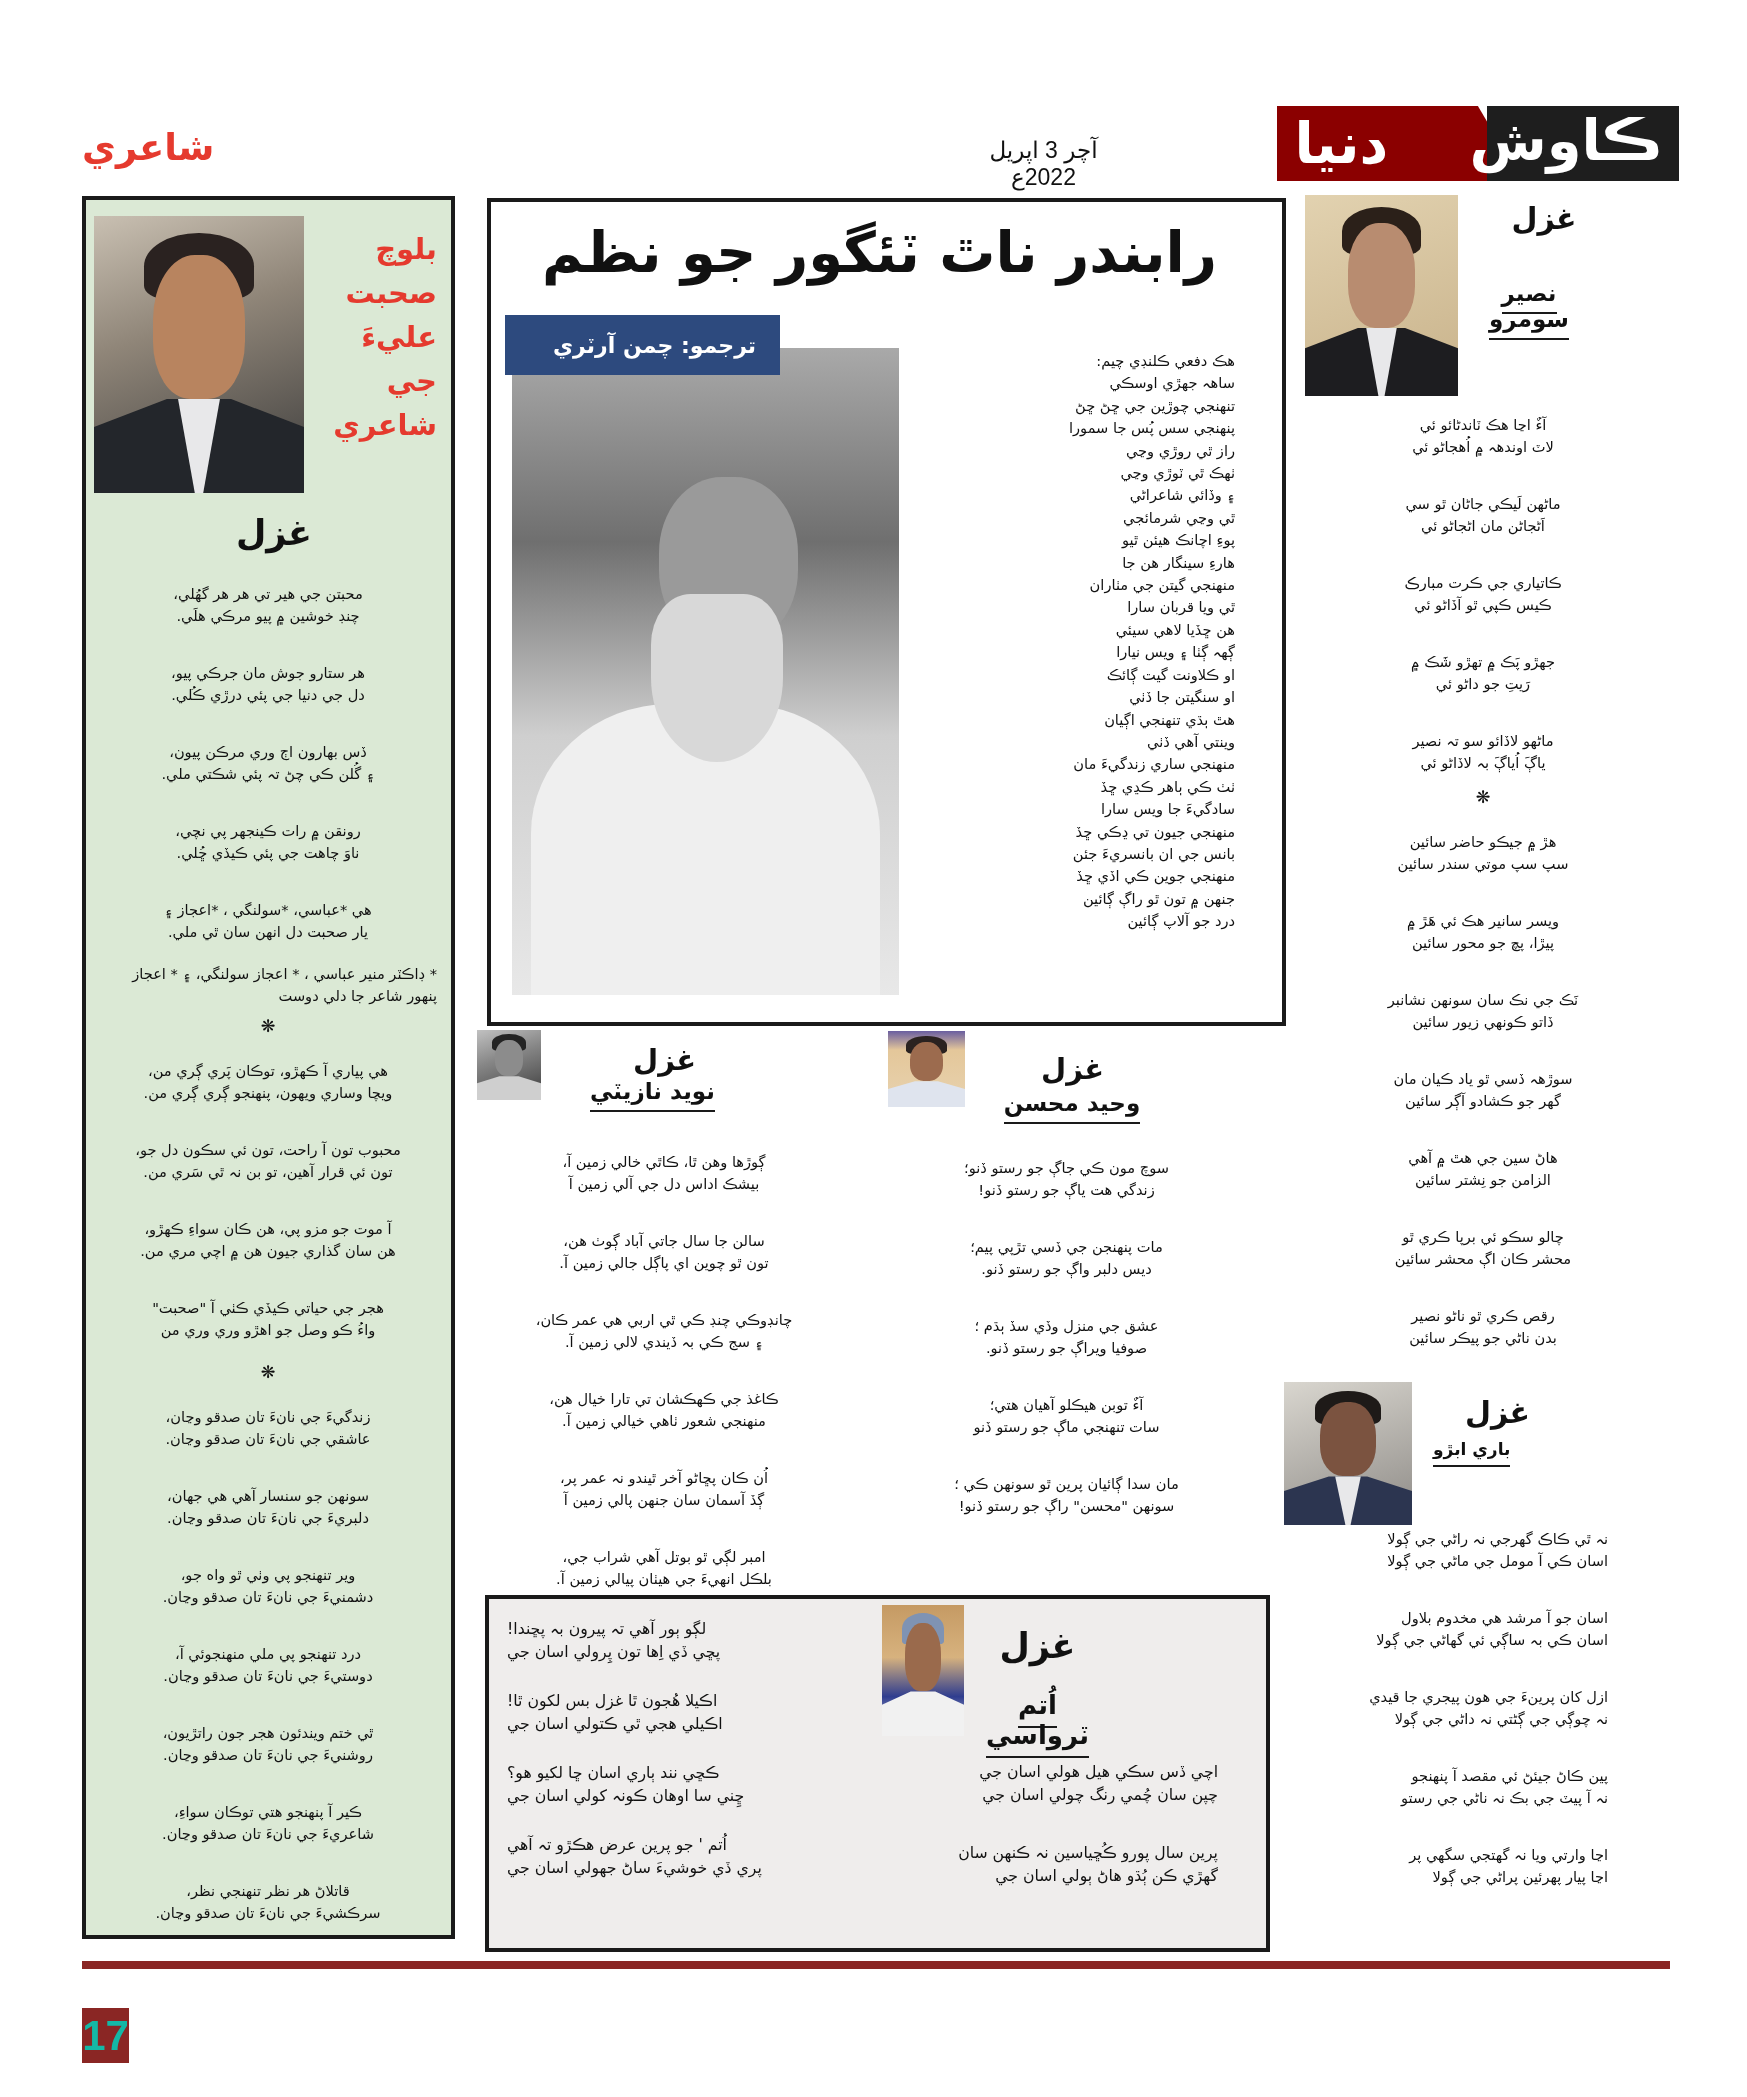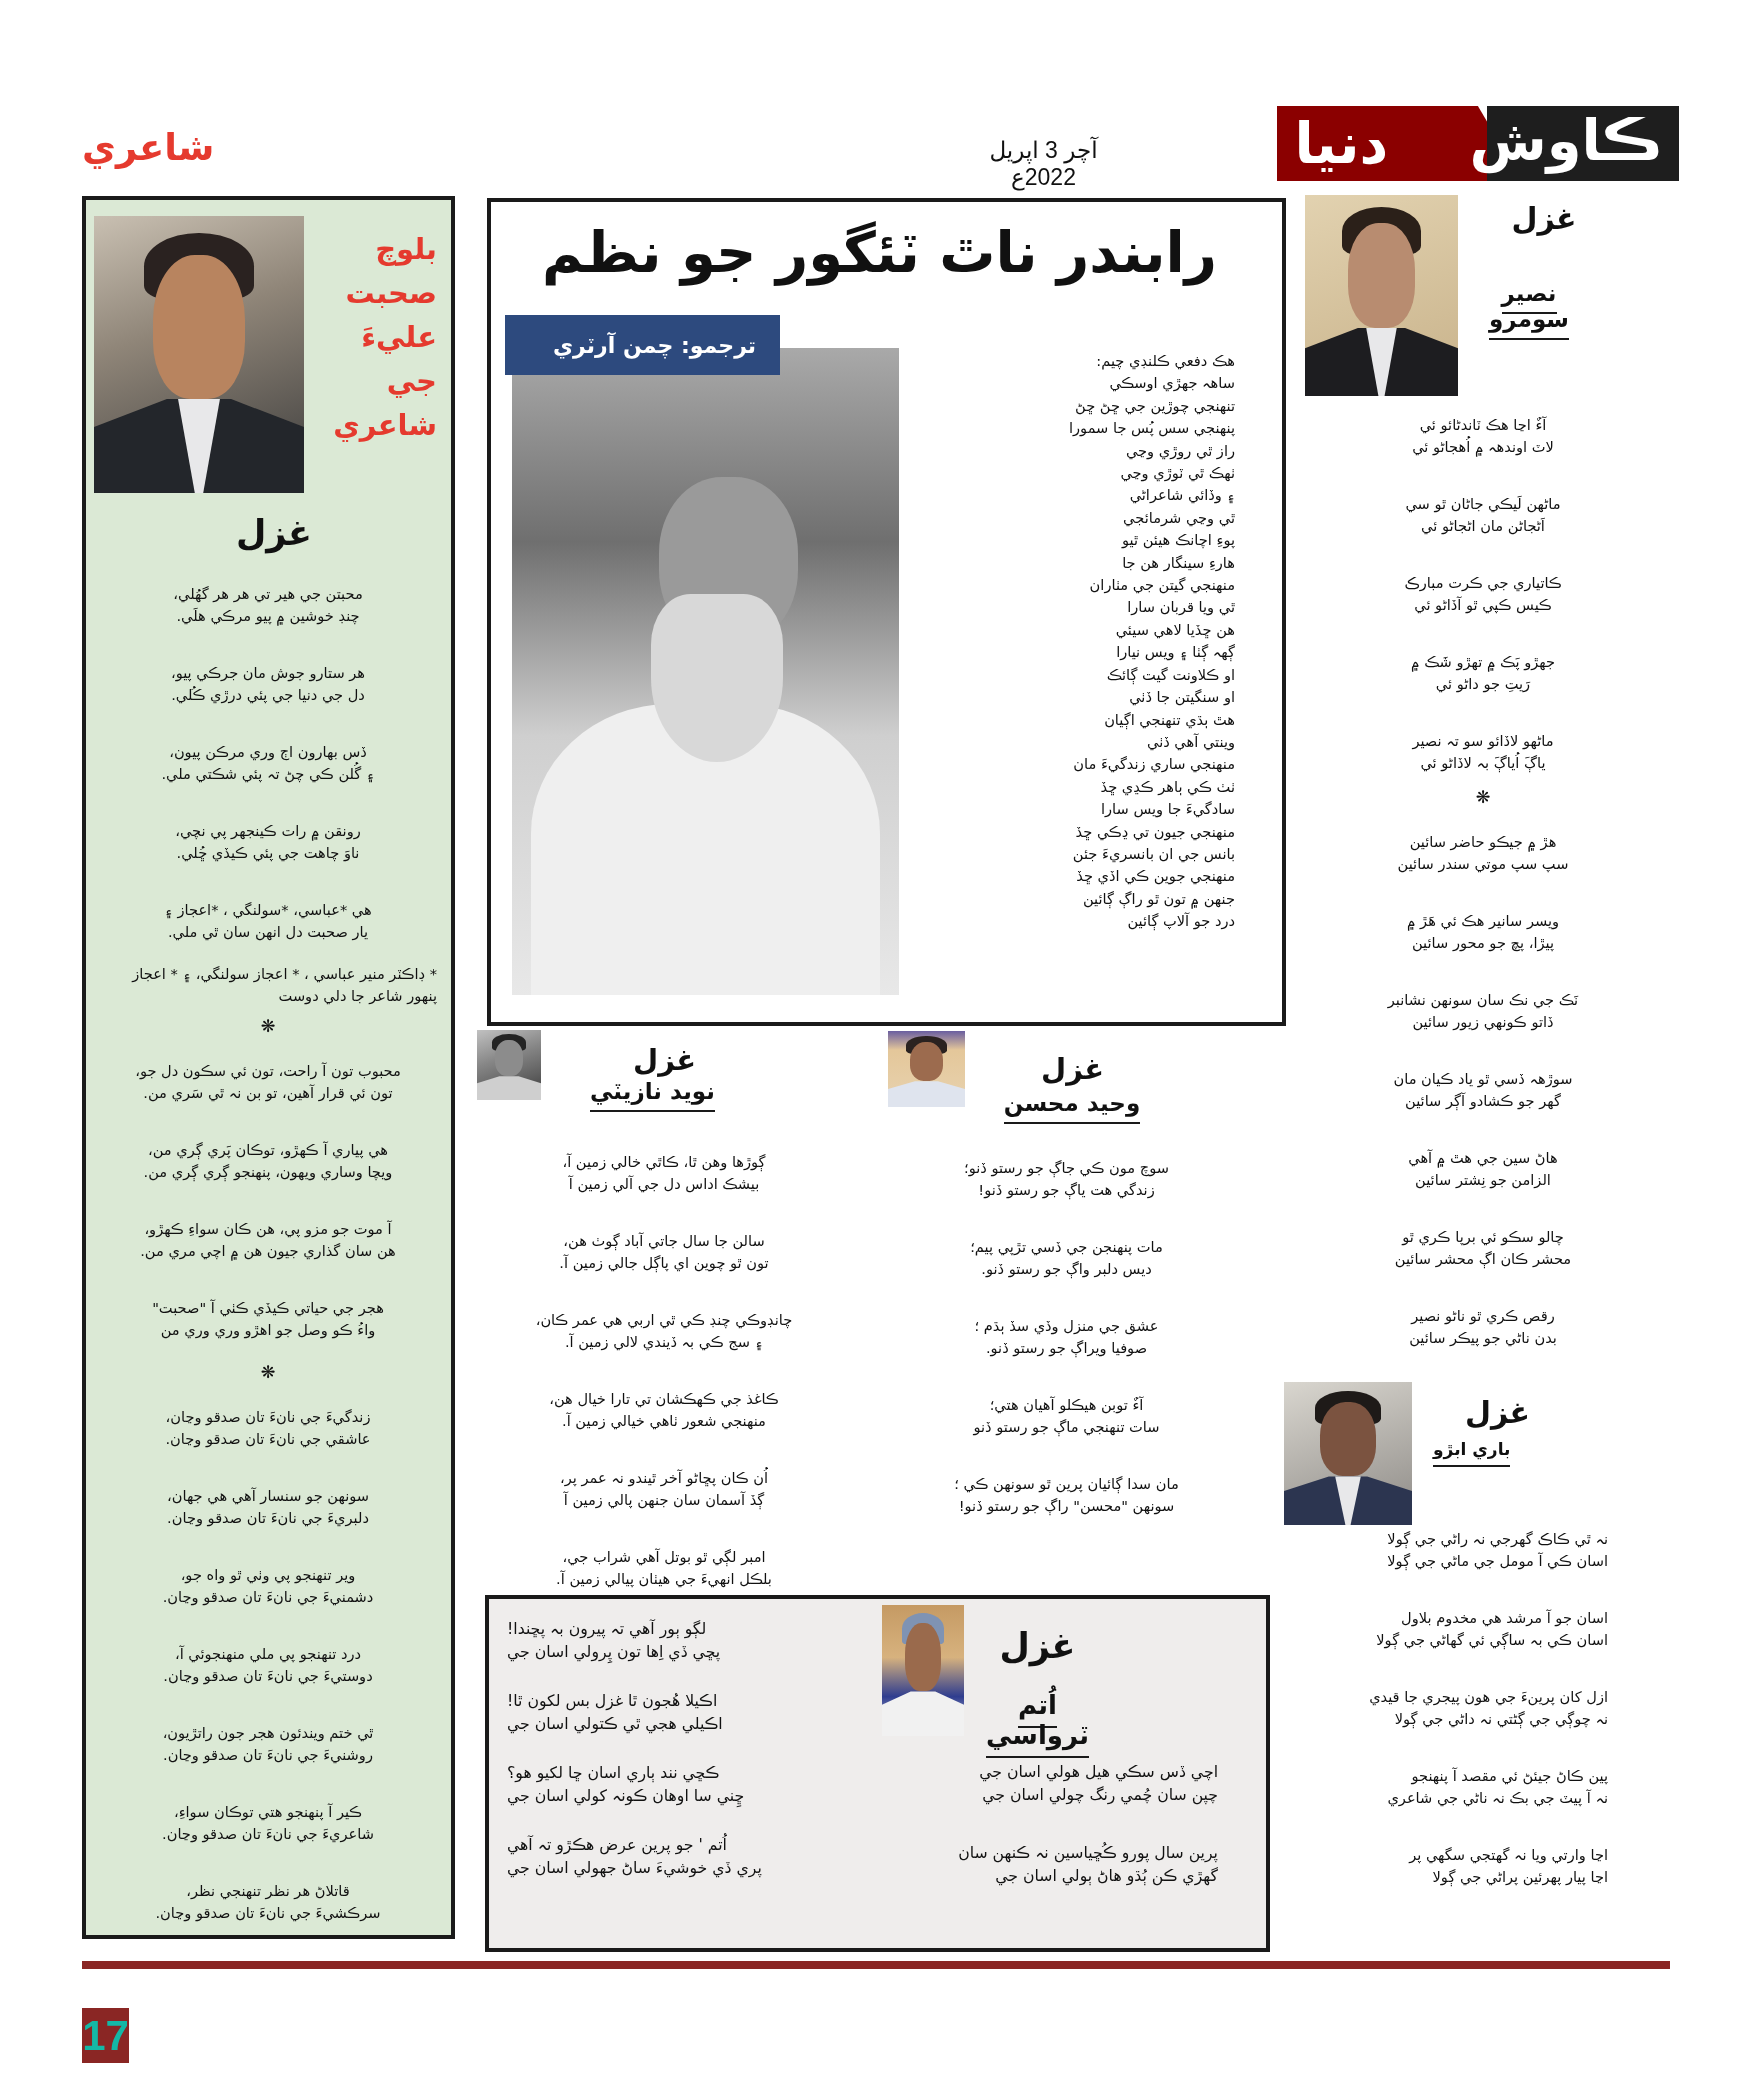--- a/index.html
+++ b/index.html
@@ -100,26 +100,26 @@
       <div>رونقن ۾ رات ڪينجهر پي نچي،</div>
       <div>ناوَ چاهت جي پئي ڪيڏي ڇُلي.</div>
     </div>
   <div class="stanza" style="margin-bottom:20px;">
       <div>هي *عباسي، *سولنگي ، *اعجاز ۽</div>
       <div>يار صحبت دل انهن سان ٿي ملي.</div>
     </div>
   <div style="text-align:right;margin-bottom:8.2px;">* ڊاڪٽر منير عباسي ، * اعجاز سولنگي، ۽ * اعجاز پنهور شاعر جا دلي دوست</div>
   <div class="star">❋</div>
   <div class="stanza">
+      <div>هي پياري آ ڪهڙو، توڪان پَري ڳري من،</div>
+      <div>ويچا وساري ويهون، پنهنجو ڳري ڳري من.</div>
+    </div>
+  <div class="stanza">
       <div>محبوب تون آ راحت، تون ئي سڪون دل جو،</div>
       <div>تون ئي قرار آهين، تو بن نہ ٿي سَري من.</div>
-    </div>
-  <div class="stanza">
-      <div>هي پياري آ ڪهڙو، توڪان پَري ڳري من،</div>
-      <div>ويچا وساري ويهون، پنهنجو ڳري ڳري من.</div>
     </div>
   <div class="stanza">
       <div>آ موت جو مزو پي، هن ڪان سواءِ ڪهڙو،</div>
       <div>هن سان گذاري جيون هن ۾ اچي مري من.</div>
     </div>
   <div class="stanza" style="margin-bottom:20px;">
       <div>هجر جي حياتي ڪيڏي ڪٺي آ "صحبت"</div>
       <div>واءُ ڪو وصل جو اهڙو وري وري من</div>
     </div>
   <div class="star">❋</div>
@@ -270,21 +270,21 @@
   <div class="stanza">
       <div>اسان جو آ مرشد هي مخدوم بلاول</div>
       <div>اسان ڪي بہ ساڳي ئي گهاڻي جي ڳولا</div>
     </div>
   <div class="stanza">
       <div>ازل کان پرينءَ جي هون پيجري جا قيدي</div>
       <div>نہ چوڳي جي ڳڻتي نہ داڻي جي ڳولا</div>
     </div>
   <div class="stanza">
       <div>پين ڪاڻ جيئڻ ئي مقصد آ پنهنجو</div>
-      <div>نہ آ پيٽ جي بڪ نہ ناڻي جي شاعري</div>
+      <div>نہ آ پيٽ جي بڪ نہ ناڻي جي رستو</div>
     </div>
   <div class="stanza">
       <div>اڃا وارتي ويا نہ گهتجي سگهي پر</div>
       <div>اڃا پيار پهرئين پراڻي جي ڳولا</div>
     </div>
 </div>
 
 <div class="abs photo bw" style="left:477px;top:1030px;width:64px;height:70px;">
   <div class="hair"></div>
     <div class="face"></div>

